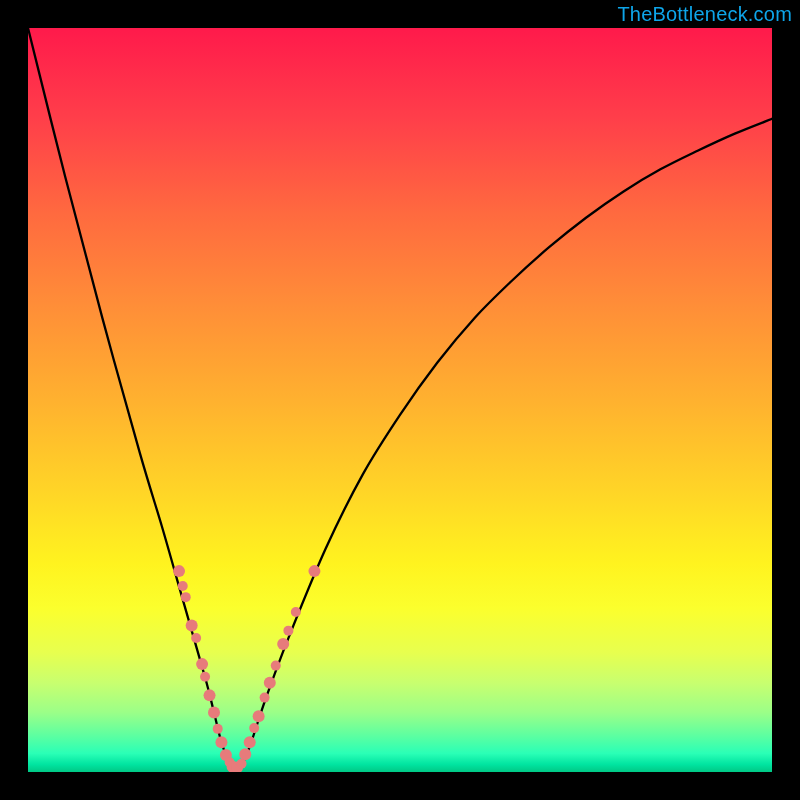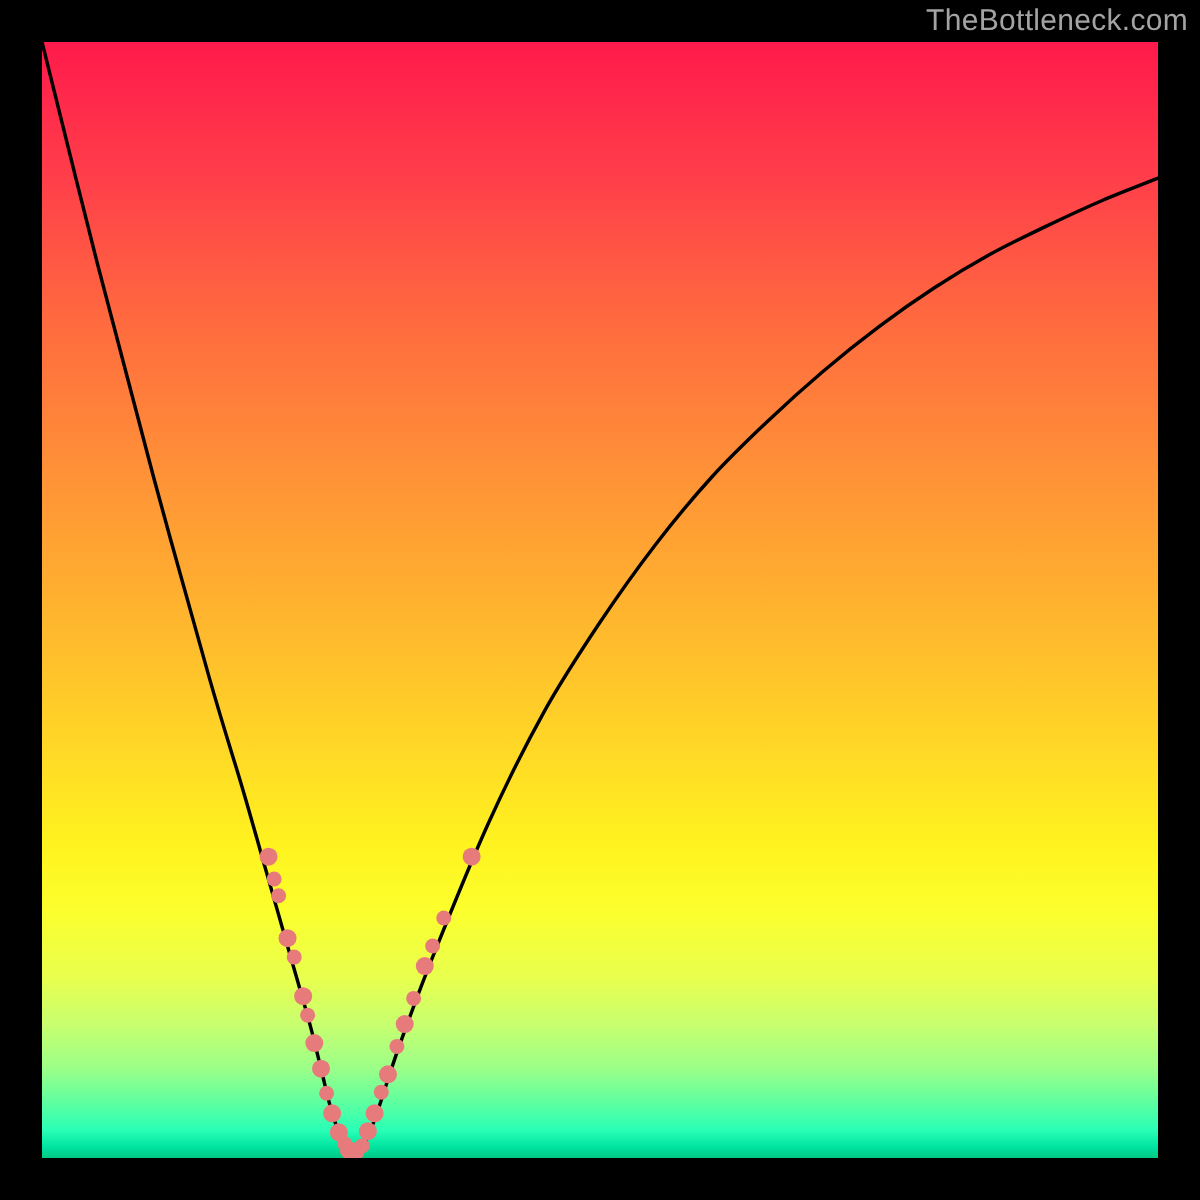--- a/index.html
+++ b/index.html
@@ -49,21 +49,21 @@
       #5fffa0 95%,
       #2affb6 97.5%,
       #00e4a0 99%,
       #00c885 100%
     );
   }
   .watermark {
     position: absolute;
     top: 3px;
     right: 8px;
-    color: #a3a3a3;
+    color: #0ea5e9;
     font-size: 20px;
     font-weight: 500;
     letter-spacing: 0.2px;
     user-select: none;
   }
   svg {
     position: absolute;
     top: 0;
     left: 0;
   }

